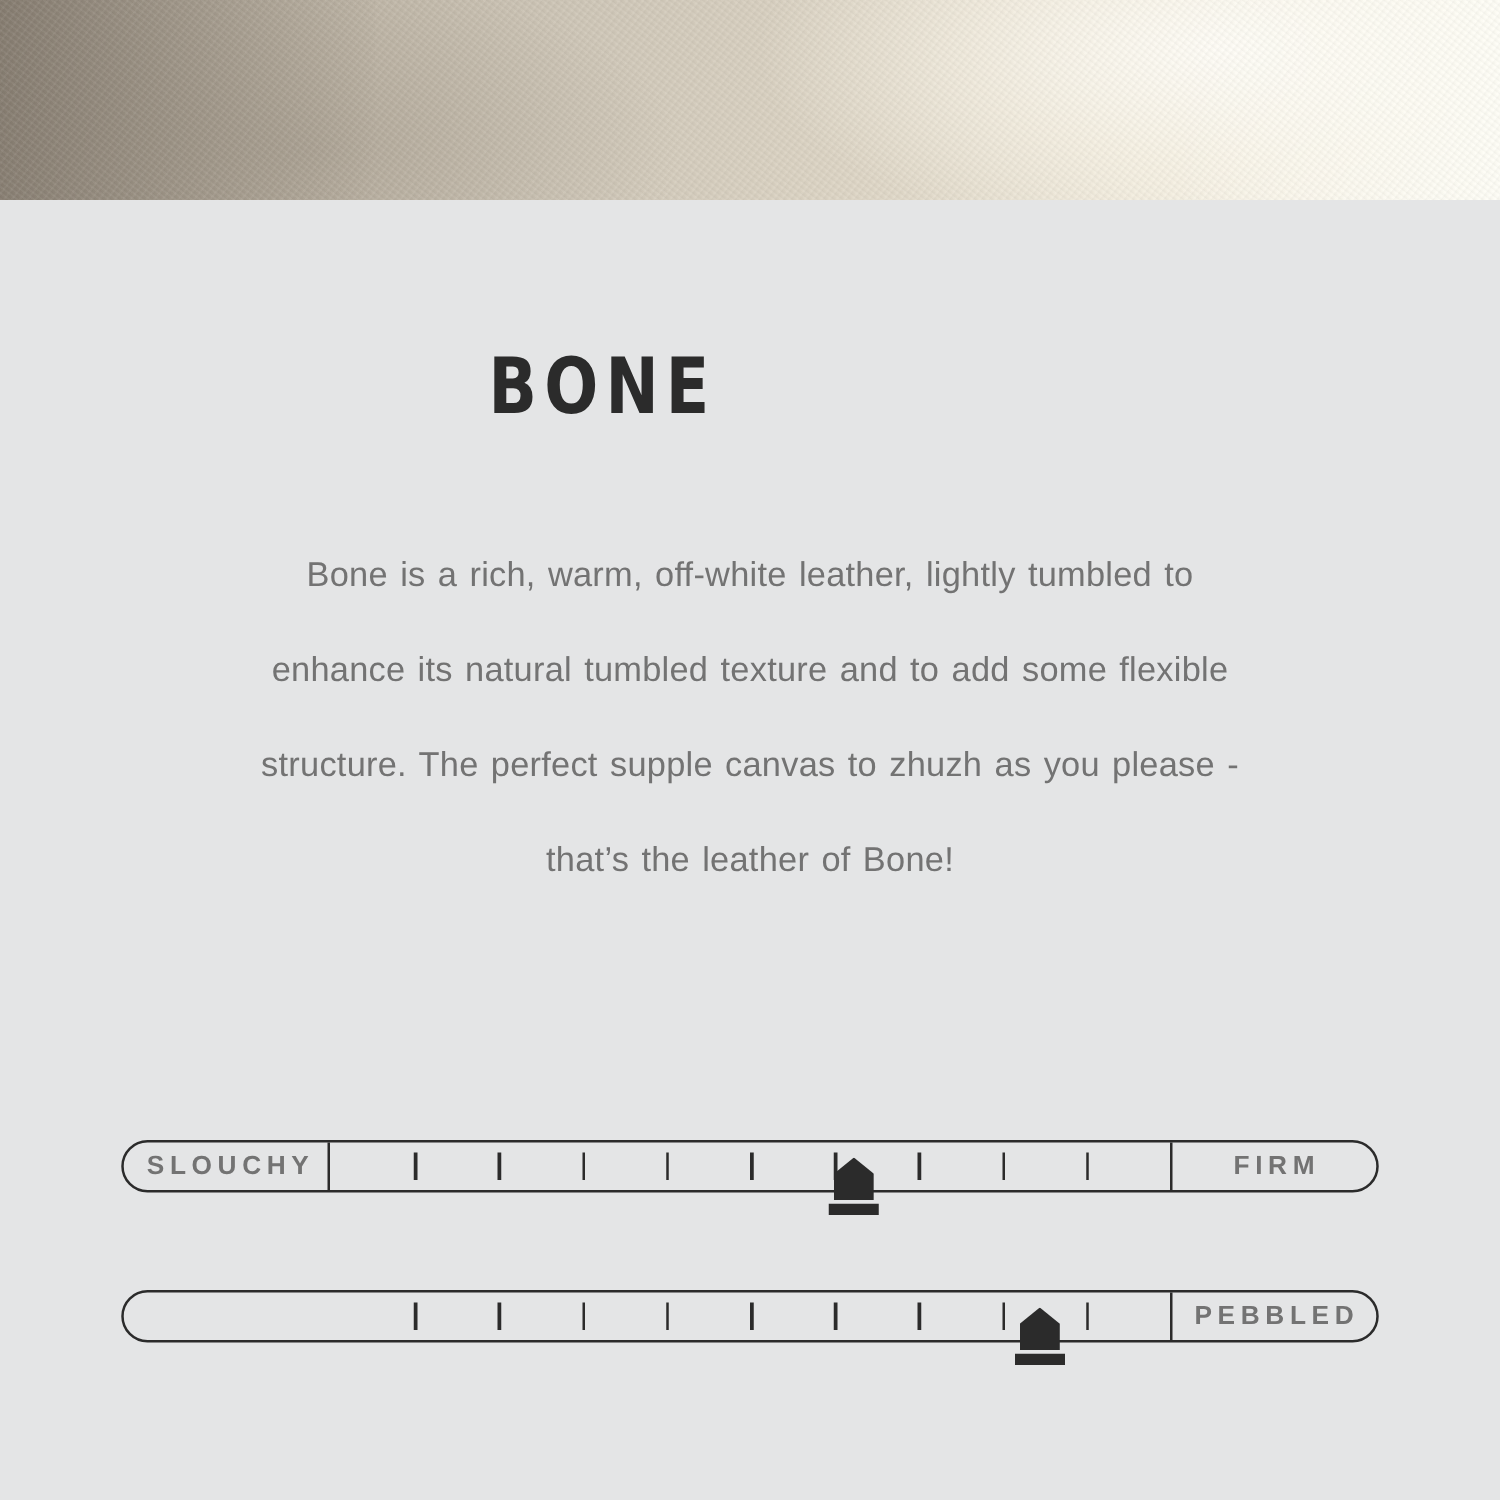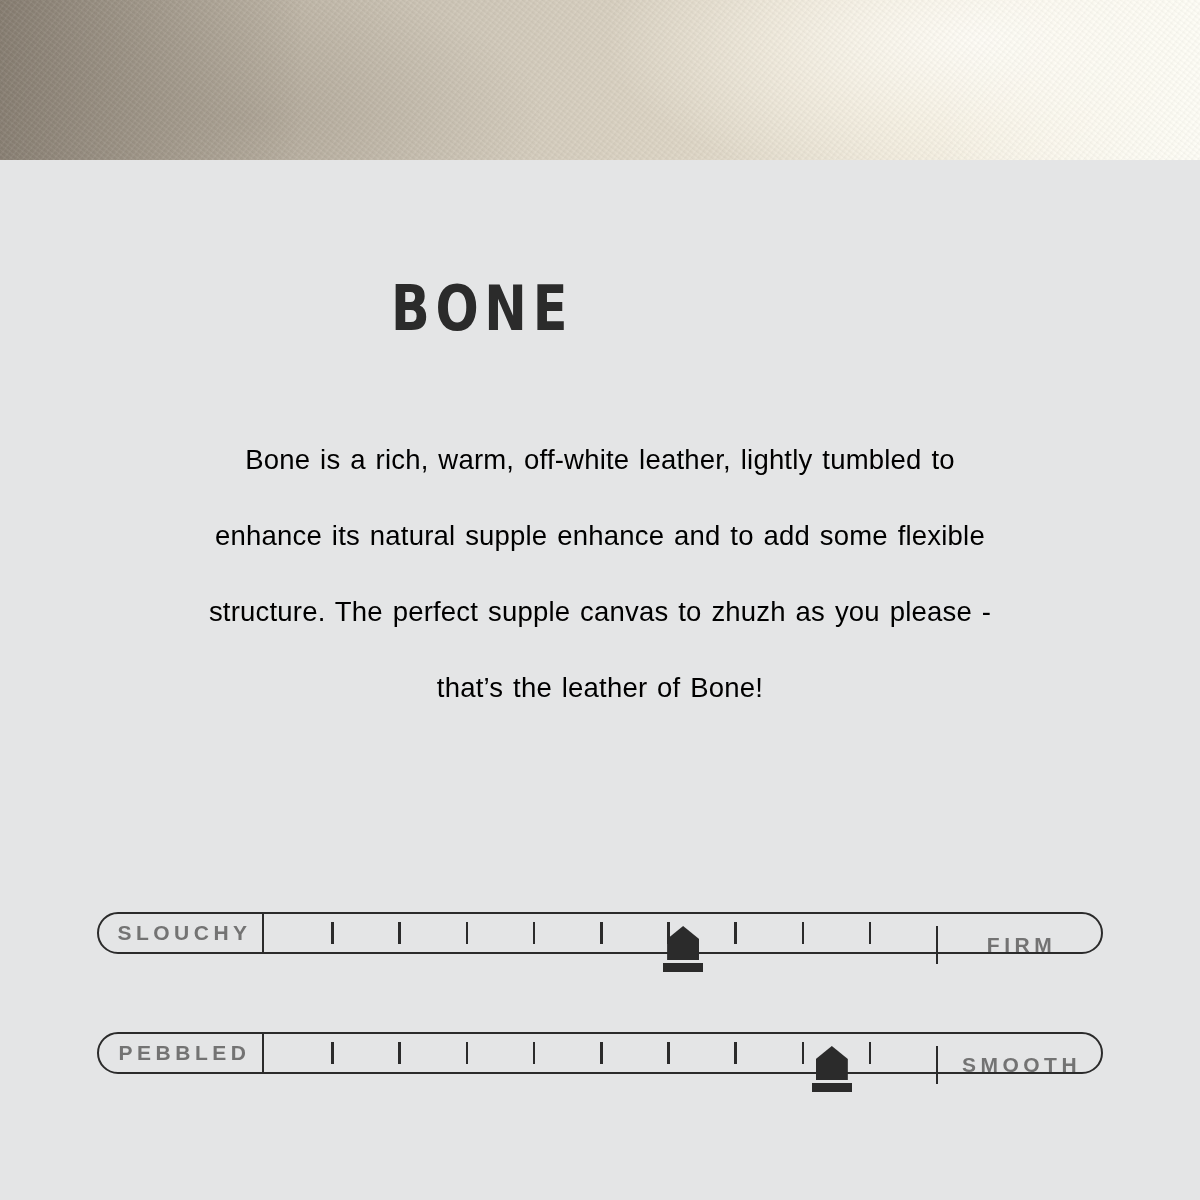--- a/index.html
+++ b/index.html
@@ -72,21 +72,21 @@
 
   .body-copy {
     position: absolute;
     top: 262px;
     left: 150px;
     width: 900px;
     text-align: center;
     font-family: "Liberation Sans", sans-serif;
     font-size: 27.5px;
     line-height: 76px;
-    color: #000000;
+    color: #737373;
     letter-spacing: 0.2px;
     word-spacing: 2px;
   }
   .body-copy .line-justify {
     display: block;
   }
 
   
   .scale {
     position: absolute;
@@ -119,21 +119,20 @@
     left: 0;
     width: 165px;
     border-right: 2.5px solid #2b2b2b;
     padding-left: 8px;
   }
   .scale .end-label.right {
     right: 0;
     width: 165px;
     border-left: 2.5px solid #2b2b2b;
     padding-left: 4px;
-    margin-top: 12px;
   }
 
   .ticks {
     position: absolute;
     left: 165px;
     right: 165px;
     top: 0;
     height: 100%;
   }
   .tick {
@@ -179,21 +178,21 @@
   <div class="glow-right"></div>
   <div class="grain"></div>
 </div>
 
 <div class="content">
 
   <div class="title">BONE</div>
 
   <div class="body-copy">
     <span class="line-justify">Bone is a rich, warm, off-white leather, lightly tumbled to</span>
-    <span class="line-justify">enhance its natural supple enhance and to add some flexible</span>
+    <span class="line-justify">enhance its natural tumbled texture and to add some flexible</span>
     <span class="line-justify">structure. The perfect supple canvas to zhuzh as you please -</span>
     <span class="line-justify">that’s the leather of Bone!</span>
   </div>
 
   <div class="scale first">
     <div class="end-label left">SLOUCHY</div>
     <div class="ticks" id="ticks-0">
         <div class="tick" style="left: 10%;"></div>
         <div class="tick" style="left: 20%;"></div>
         <div class="tick" style="left: 30%;"></div>
@@ -205,32 +204,31 @@
         <div class="tick" style="left: 90%;"></div>
       </div>
     <div class="end-label right">FIRM</div>
     <div class="marker" id="marker-0" style="left: 584.12px;">
       <div class="house"></div>
       <div class="bar"></div>
     </div>
   </div>
 
   <div class="scale second">
-    <div class="end-label left">PEBBLED</div>
     <div class="ticks" id="ticks-1">
         <div class="tick" style="left: 10%;"></div>
         <div class="tick" style="left: 20%;"></div>
         <div class="tick" style="left: 30%;"></div>
         <div class="tick" style="left: 40%;"></div>
         <div class="tick" style="left: 50%;"></div>
         <div class="tick" style="left: 60%;"></div>
         <div class="tick" style="left: 70%;"></div>
         <div class="tick" style="left: 80%;"></div>
         <div class="tick" style="left: 90%;"></div>
       </div>
-    <div class="end-label right">SMOOTH</div>
+    <div class="end-label right">PEBBLED</div>
     <div class="marker" id="marker-1" style="left: 732.84px;">
       <div class="house"></div>
       <div class="bar"></div>
     </div>
   </div>
 
 </div>
 
 </body></html>

